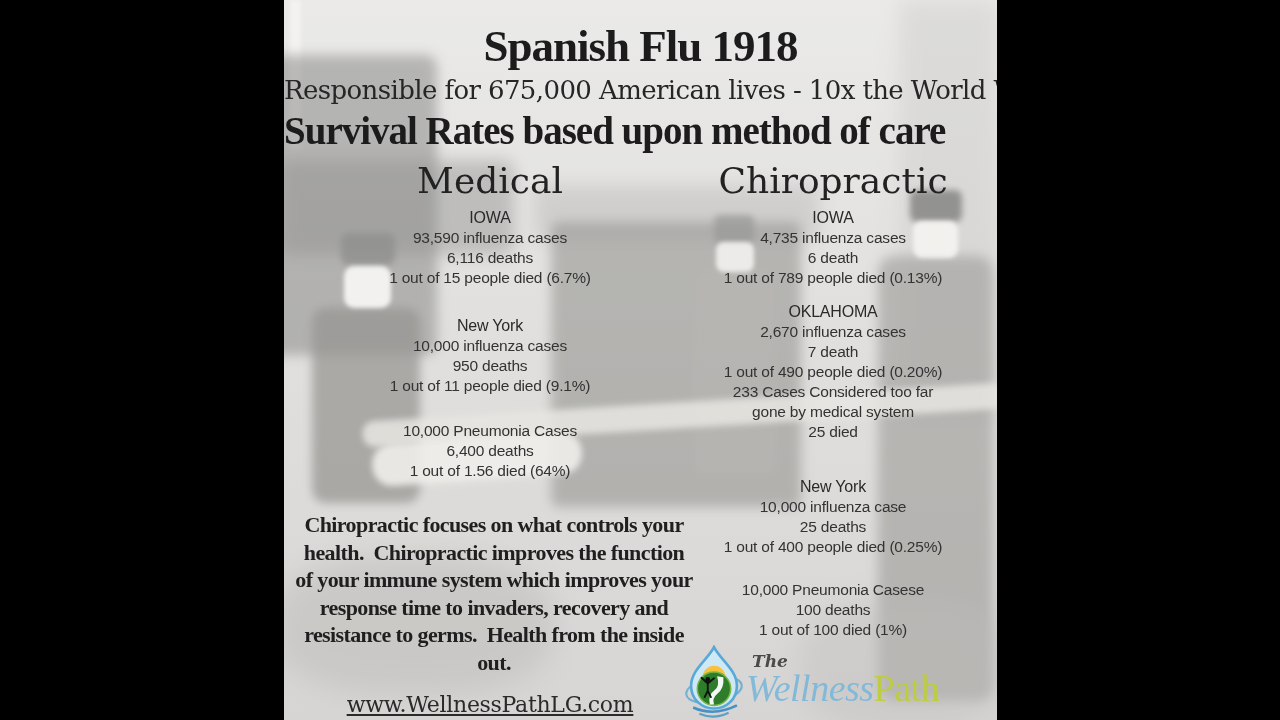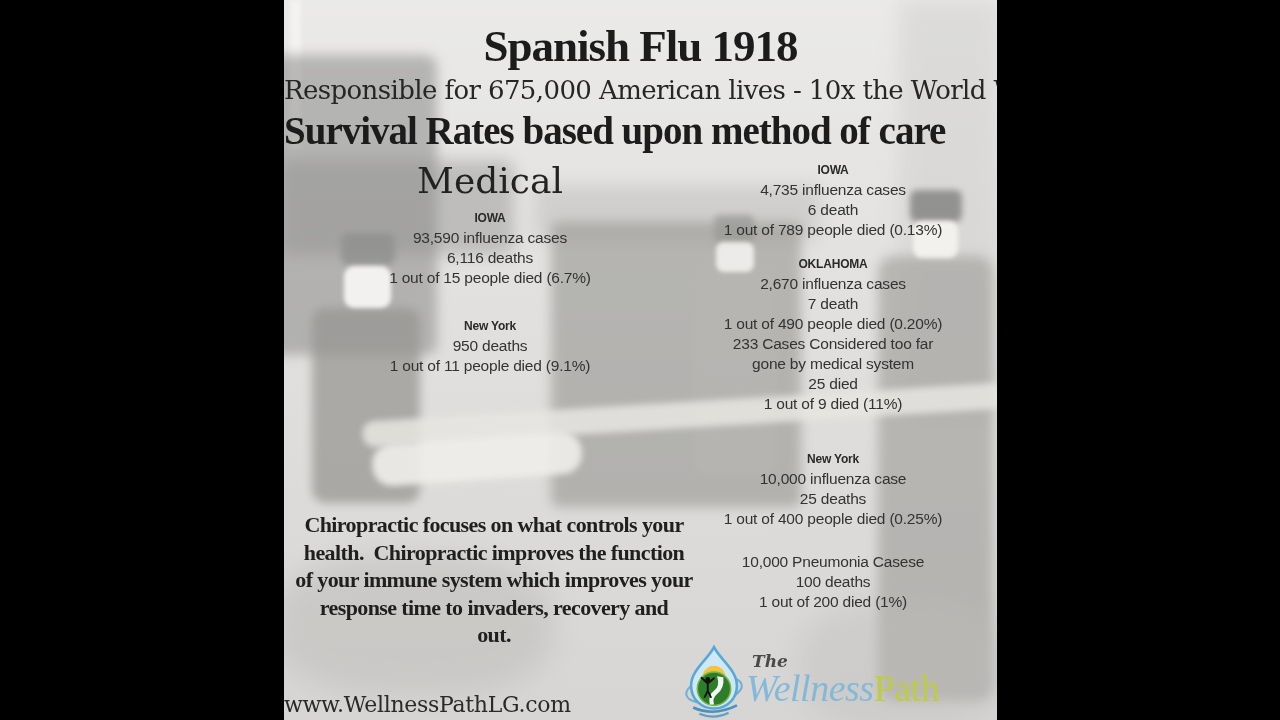--- a/index.html
+++ b/index.html
@@ -51,32 +51,32 @@
   }
   .section-title {
     position:absolute; left:0; top:108px; width:100%; text-align:left;
     font:700 39px "Liberation Serif", serif; color:#1c1c1c; letter-spacing:-1px; white-space:nowrap;
   }
   .col { position:absolute; top:160px; text-align:center; }
   .col-medical { left:0; width:412px; }
   .col-chiro   { left:383px; width:332px; }
   .col-heading { font:36px "DejaVu Serif", serif; color:#222; margin-bottom:7px; }
   .stat-block { font:15.5px/20px "Liberation Sans", sans-serif; color:#333; letter-spacing:-0.2px; }
-  .stat-header { font-weight:700; font-size:12px; color:#2a2a2a; }
+  .stat-header { font-weight:400; font-size:16px; color:#2a2a2a; }
   .mt-m2 { margin-top:28px; } .mt-m3 { margin-top:25px; }
   .mt-c2 { margin-top:14px; } .mt-c3 { margin-top:35px; } .mt-c4 { margin-top:23px; }
 
   .paragraph {
     position:absolute; left:5px; top:511px; width:410px; text-align:center;
     font:700 22px/27.5px "Liberation Serif", serif; color:#1f1f1f; letter-spacing:-0.6px;
   }
   .para-line { white-space:pre; }
   .website {
-    position:absolute; left:0; top:692px; width:412px; 
-    font:22px "DejaVu Serif", serif; color:#2a2a2a; letter-spacing:-0.3px;
+    position:absolute; left:0; top:692px; width:412px; text-align:center;
+    font:22px "DejaVu Serif", serif; color:#2a2a2a; letter-spacing:-0.3px;text-decoration:underline;
   }
 
   
   .logo { position:absolute; left:398px; top:645px; width:315px; height:75px; }
   .logo-icon { position:absolute; left:0; top:0; }
   .logo-the {
     position:absolute; left:70px; top:6px;
     font:italic 700 17px "DejaVu Serif", serif; color:#4a4a4a;
   }
   .logo-wordmark {
@@ -127,65 +127,72 @@
 
         <div class="stat-block">
           <div class="stat-header">IOWA</div>
           <div class="stat-line">93,590 influenza cases</div>
           <div class="stat-line">6,116 deaths</div>
           <div class="stat-line">1 out of 15 people died (6.7%)</div>
         </div>
 
         <div class="stat-block mt-m2">
           <div class="stat-header">New York</div>
+          <div class="stat-line">10,000 influenza cases</div>
           <div class="stat-line">950 deaths</div>
           <div class="stat-line">1 out of 11 people died (9.1%)</div>
         </div>
 
+        <div class="stat-block mt-m3">
+          <div class="stat-line">10,000 Pneumonia Cases</div>
+          <div class="stat-line">6,400 deaths</div>
+          <div class="stat-line">1 out of 1.56 died (64%)</div>
+        </div>
       </div>
 
       <div class="col col-chiro">
+        <div class="col-heading">Chiropractic</div>
 
         <div class="stat-block">
           <div class="stat-header">IOWA</div>
           <div class="stat-line">4,735 influenza cases</div>
           <div class="stat-line">6 death</div>
           <div class="stat-line">1 out of 789 people died (0.13%)</div>
         </div>
 
         <div class="stat-block mt-c2">
           <div class="stat-header">OKLAHOMA</div>
           <div class="stat-line">2,670 influenza cases</div>
           <div class="stat-line">7 death</div>
           <div class="stat-line">1 out of 490 people died (0.20%)</div>
           <div class="stat-line">233 Cases Considered too far</div>
           <div class="stat-line">gone by medical system</div>
           <div class="stat-line">25 died</div>
-          <div class="stat-line">1 out of 9 died (11%)</div>
         </div>
 
         <div class="stat-block mt-c3">
           <div class="stat-header">New York</div>
           <div class="stat-line">10,000 influenza case</div>
           <div class="stat-line">25 deaths</div>
           <div class="stat-line">1 out of 400 people died (0.25%)</div>
         </div>
 
         <div class="stat-block mt-c4">
           <div class="stat-line">10,000 Pneumonia Casese</div>
           <div class="stat-line">100 deaths</div>
-          <div class="stat-line">1 out of 200 died (1%)</div>
+          <div class="stat-line">1 out of 100 died (1%)</div>
         </div>
       </div>
 
       <div class="paragraph">
         <div class="para-line">Chiropractic focuses on what controls your</div>
         <div class="para-line">health.  Chiropractic improves the function</div>
         <div class="para-line">of your immune system which improves your</div>
         <div class="para-line">response time to invaders, recovery and</div>
+        <div class="para-line">resistance to germs.  Health from the inside</div>
         <div class="para-line">out.</div>
       </div>
 
       <div class="website">www.WellnessPathLG.com</div>
 
       <div class="logo">
         <svg class="logo-icon" width="64" height="75" viewBox="0 0 60 72">
           <path d="M10 60 q20 9 42 -2" stroke="#2e86c0" stroke-width="2.5" fill="none" opacity="0.85"></path>
           <path d="M16 66 q14 6 28 -1" stroke="#2e86c0" stroke-width="2" fill="none" opacity="0.7"></path>
           <ellipse cx="30" cy="43" rx="27" ry="12" stroke="#4a9fd4" stroke-width="2" fill="none" opacity="0.7" transform="rotate(-10 30 43)"></ellipse>

